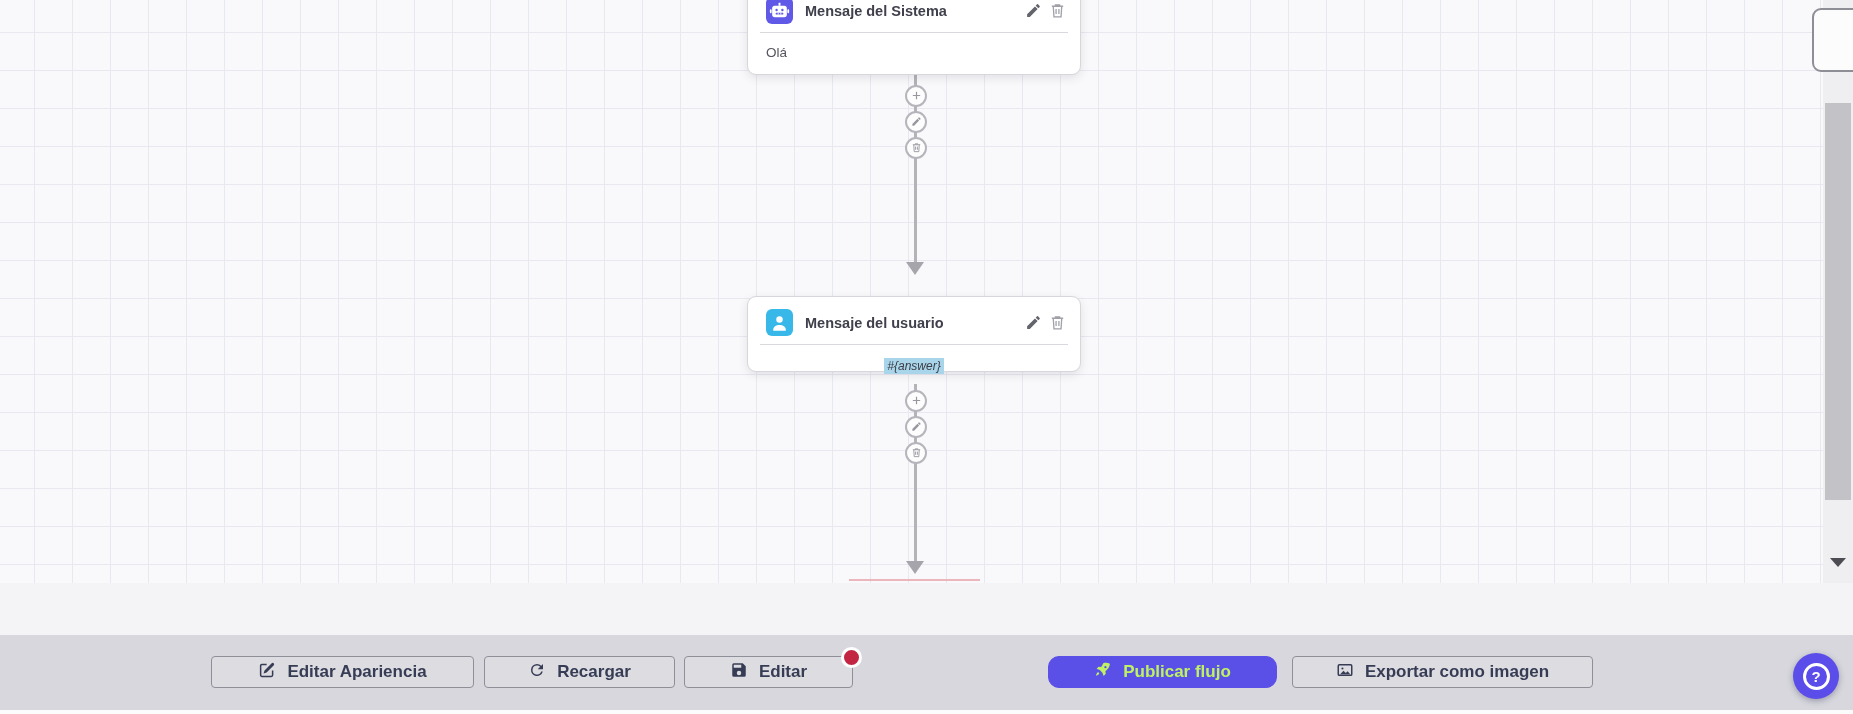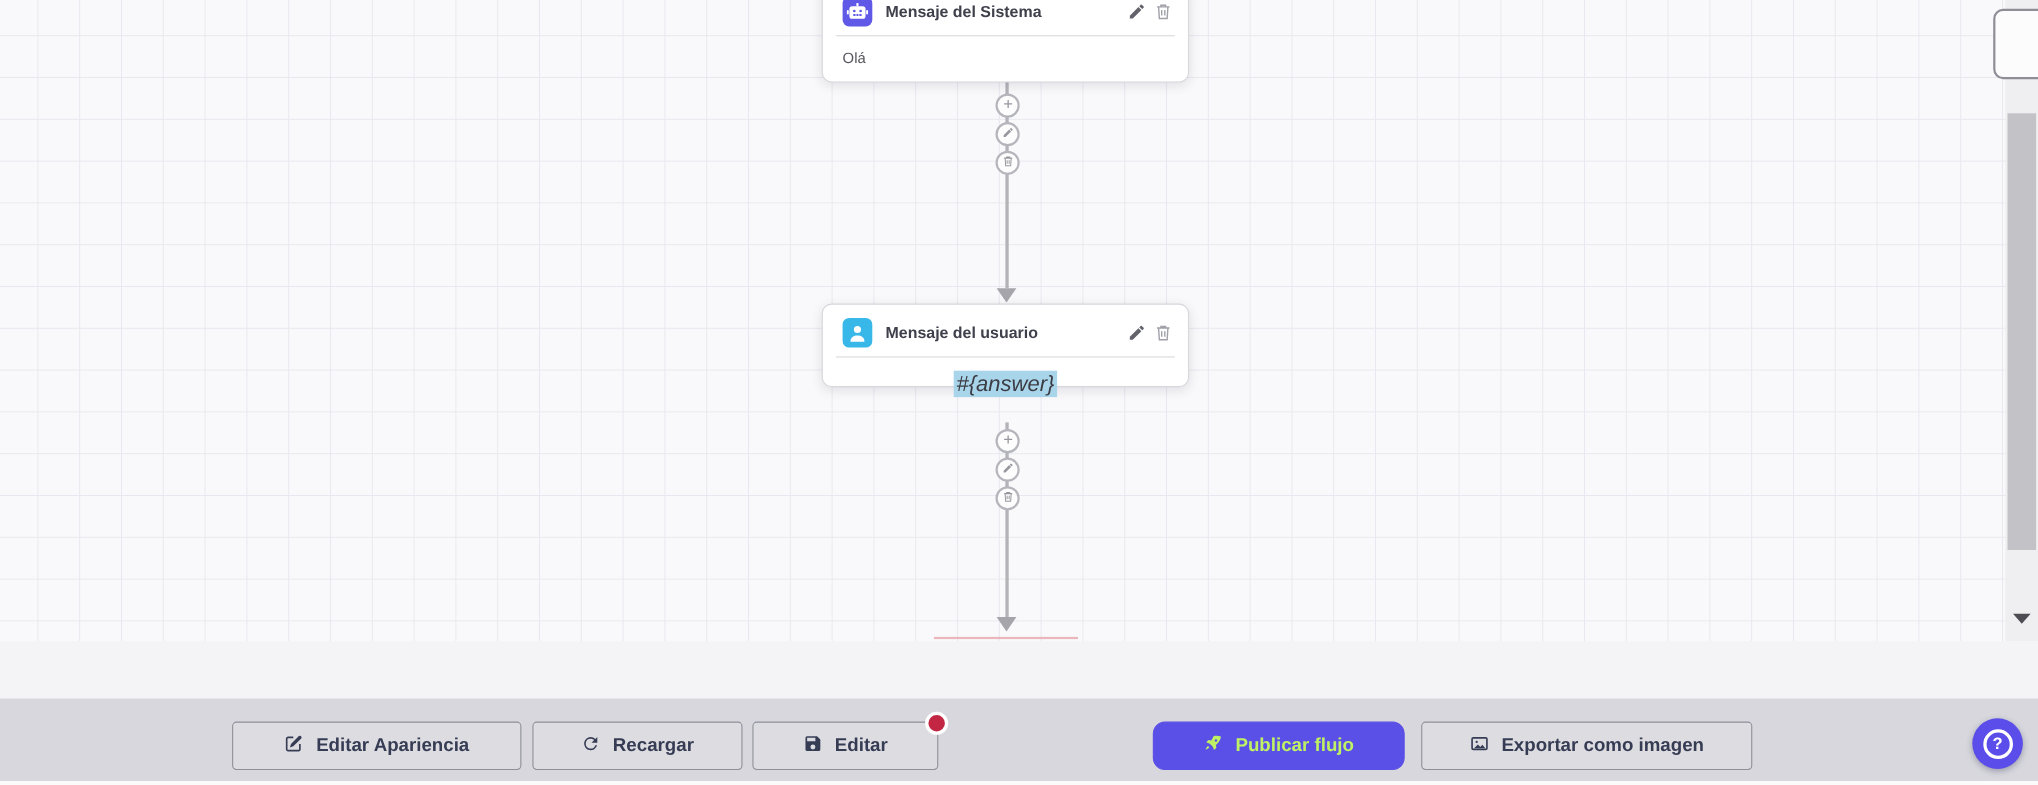--- a/index.html
+++ b/index.html
@@ -33,23 +33,23 @@
   .nicon.usr{background:#38b7e9;}
   .ntitle{font-size:14.5px;font-weight:bold;color:#3f404b;flex:1 1 auto;}
   .acts{display:flex;align-items:center;gap:7px;}
   .act{width:17px;height:17px;cursor:pointer;}
   .act svg{width:100%;height:100%;}
   .act.pen{color:#63636b;}
   .act.bin{color:#9fa0a8;}
   .divider{height:1px;background:#d9d9dd;margin:0 12px;}
   .card-body{padding:12px 36px 16px 18px;font-size:13.5px;color:#55555e;}
   .card-body.center{text-align:center;padding:13px 18px 17px 18px;}
-  .hl{background:#a9d5ea;font-style:italic;font-size:20px;color:#3c3c44;padding:1px 3px;text-align:right;}
+  .hl{background:#a9d5ea;font-style:italic;font-size:12px;color:#3c3c44;padding:1px 3px;text-align:right;}
   #card-system{left:747px;top:-16px;height:91px;}
-  #card-user{left:747px;top:276px;height:76px;}
+  #card-user{left:747px;top:296px;height:76px;}
   
   .conn-line{position:absolute;left:914px;width:3px;background:#b3b3b8;z-index:1;}
   .conn-arrow{position:absolute;left:906px;width:0;height:0;z-index:1;
     border-left:9px solid transparent;border-right:9px solid transparent;
     border-top:13px solid #a5a5ab;}
   .nbtn{
     position:absolute;left:905px;width:22px;height:22px;border-radius:50%;
     background:#fdfdfd;border:2px solid #b5b5bc;box-sizing:border-box;
     display:flex;align-items:center;justify-content:center;
     color:#97979f;z-index:2;cursor:pointer;
@@ -63,21 +63,21 @@
   .sb-down{position:absolute;left:1830px;top:558px;width:0;height:0;
     border-left:8px solid transparent;border-right:8px solid transparent;
     border-top:9px solid #4c4c52;}
   .side-panel{position:absolute;left:1812px;top:8px;width:56px;height:64px;
     background:#fcfcfd;border:2px solid #8e8e96;border-radius:9px;box-sizing:border-box;z-index:4;}
   
   .gap-strip{position:absolute;left:0;top:583px;width:1853px;height:52px;background:#f4f4f7;}
   .toolbar{position:absolute;left:0;top:635px;width:1853px;height:75px;background:#d7d7dd;}
   .bottom-strip{position:absolute;left:0;top:710px;width:1853px;height:4px;background:#fbfbfc;}
   .tb-btn{
-    position:absolute;top:21px;height:44px;box-sizing:border-box;
+    position:absolute;top:21px;height:32px;box-sizing:border-box;
     display:flex;align-items:center;justify-content:center;gap:11px;
     background:#dcdce1;border:1px solid #8f8f99;border-radius:4px;
     font-family:"Liberation Sans",sans-serif;
     font-size:17px;font-weight:bold;color:#373c55;cursor:pointer;padding:0;
   }
   .tb-btn svg{width:18px;height:18px;flex:0 0 auto;}
   .tb-btn.primary{background:#5a4fe6;border-color:#5a4fe6;color:#bef264;border-radius:11px;}
   #btn-edit-appearance{left:211px;width:263px;}
   #btn-reload{left:484px;width:191px;}
   #btn-save{left:684px;width:169px;}

